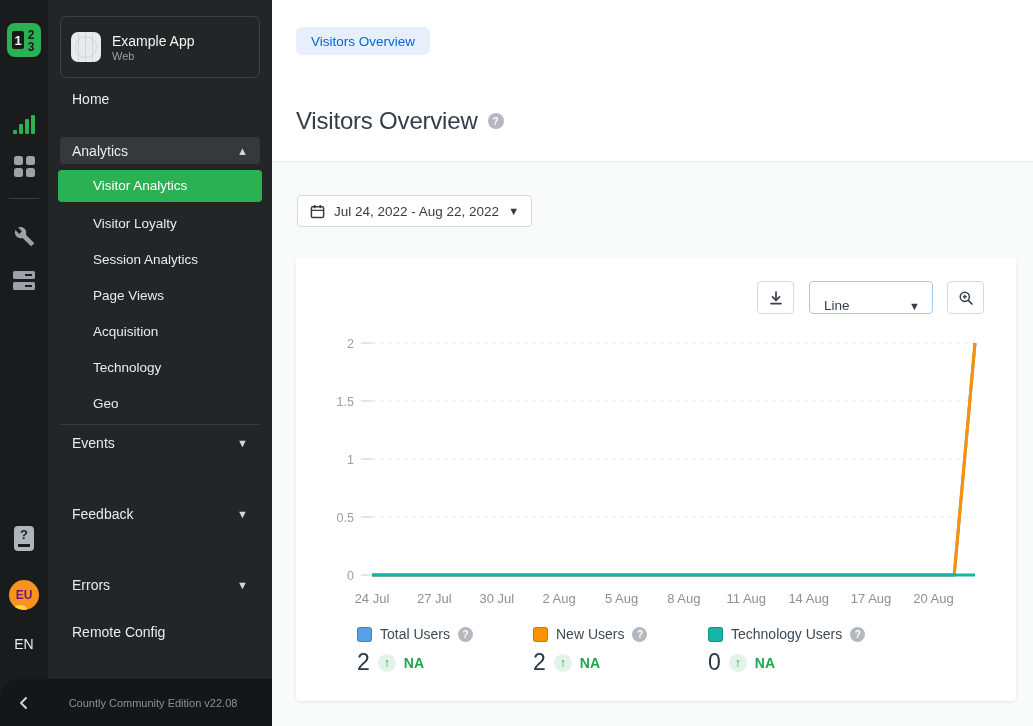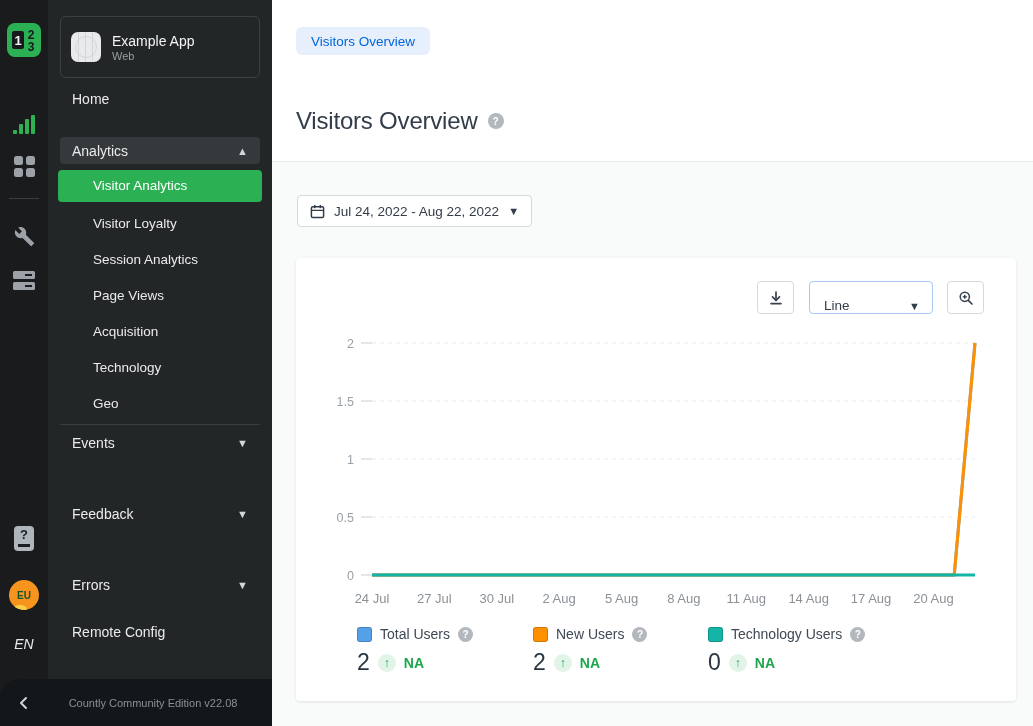--- a/index.html
+++ b/index.html
@@ -4,23 +4,23 @@
 <style>
   * { margin:0; padding:0; box-sizing:border-box; }
   body { font-family:"Liberation Sans", sans-serif; background:#fff; }
   .app { position:relative; width:1033px; height:726px; overflow:hidden; background:#fff; }
 
   
   .rail { position:absolute; left:0; top:0; width:48px; height:726px; background:#191b1d; z-index:3; }
   .rail-item { position:absolute; left:0; width:48px; display:flex; justify-content:center; align-items:center; cursor:pointer; }
   .logo-box { width:36px; height:36px; }
   .rail-divider { position:absolute; left:9px; top:198px; width:30px; height:1px; background:#3a3e42; }
-  .eu-badge { width:30px; height:30px; border-radius:50%; background:#f7941e; color:#14532d; font-size:10px; font-weight:bold; display:flex; align-items:center; justify-content:center; position:relative; overflow:hidden; }
+  .eu-badge { width:30px; height:30px; border-radius:50%; background:#f7941e; color:#701a75; font-size:12px; font-weight:bold; display:flex; align-items:center; justify-content:center; position:relative; overflow:hidden; }
   .eu-badge::after { content:""; position:absolute; bottom:-3px; left:4px; width:14px; height:8px; background:#f9d04a; border-radius:50%; }
-  .lang { color:#e8eaec; font-size:14px;font-style:italic; }
+  .lang { color:#e8eaec; font-size:14px; }
   .helpdoc { width:20px; height:25px; background:#aeb5bb; border-radius:4px; position:relative; display:flex; justify-content:center; }
   .helpdoc .q { color:#1a1d1f; font-size:13px; font-weight:bold; line-height:17px; }
   .helpdoc::after { content:""; position:absolute; bottom:4px; left:4px; width:12px; height:2.5px; background:#1a1d1f; }
 
   
   .sidebar { position:absolute; left:48px; top:0; width:224px; height:726px; background:#232627; z-index:2; }
   .app-card { position:absolute; left:12px; top:16px; width:200px; height:62px; border:1px solid #3d4144; border-radius:6px; display:flex; align-items:center; padding:0 10px; gap:11px; cursor:pointer; }
   .app-icon { width:30px; height:30px; border-radius:7px; background:#e9eaeb; position:relative; overflow:hidden; }
   .app-icon::before { content:""; position:absolute; inset:4px; border:1px solid #d3d5d7; border-radius:50%; }
   .app-icon::after { content:""; position:absolute; left:14px; top:0; width:1px; height:30px; background:#d3d5d7; box-shadow:7px 0 0 #d3d5d7,-7px 0 0 #d3d5d7; }

